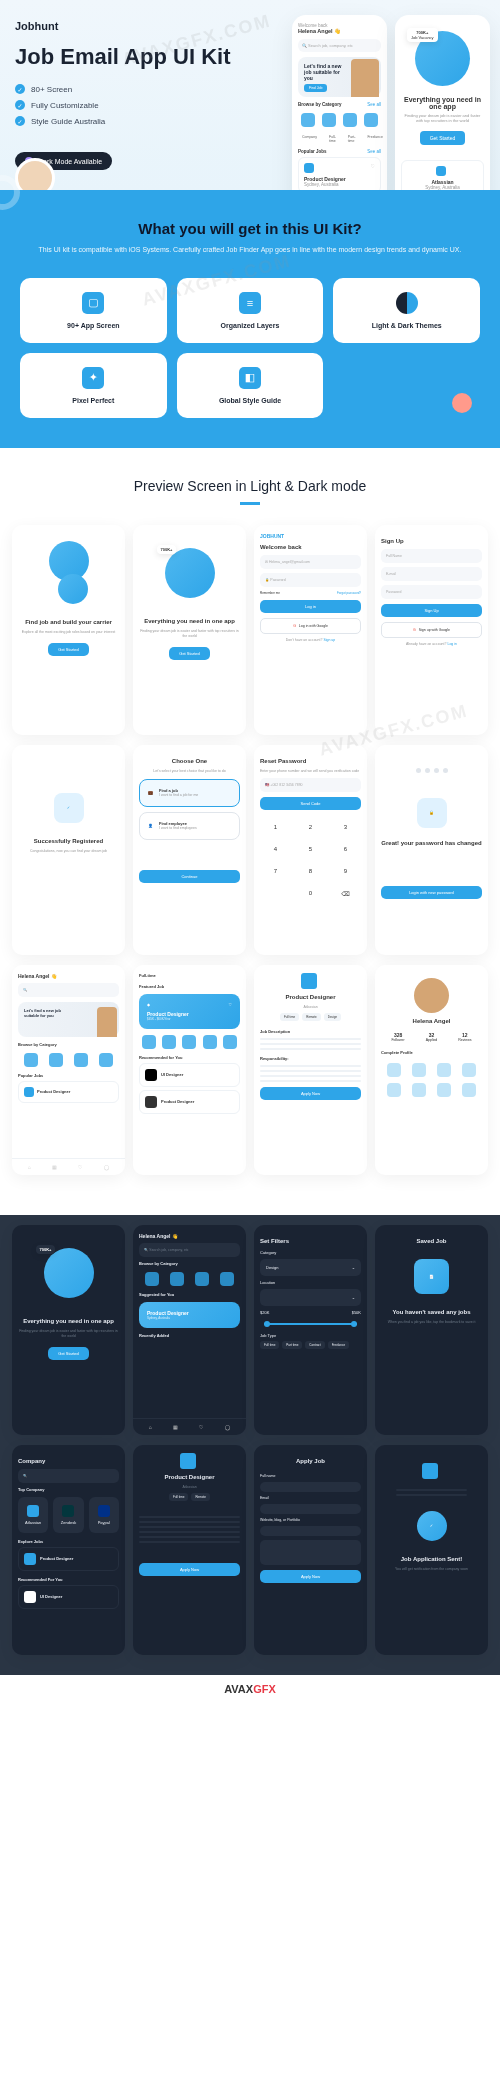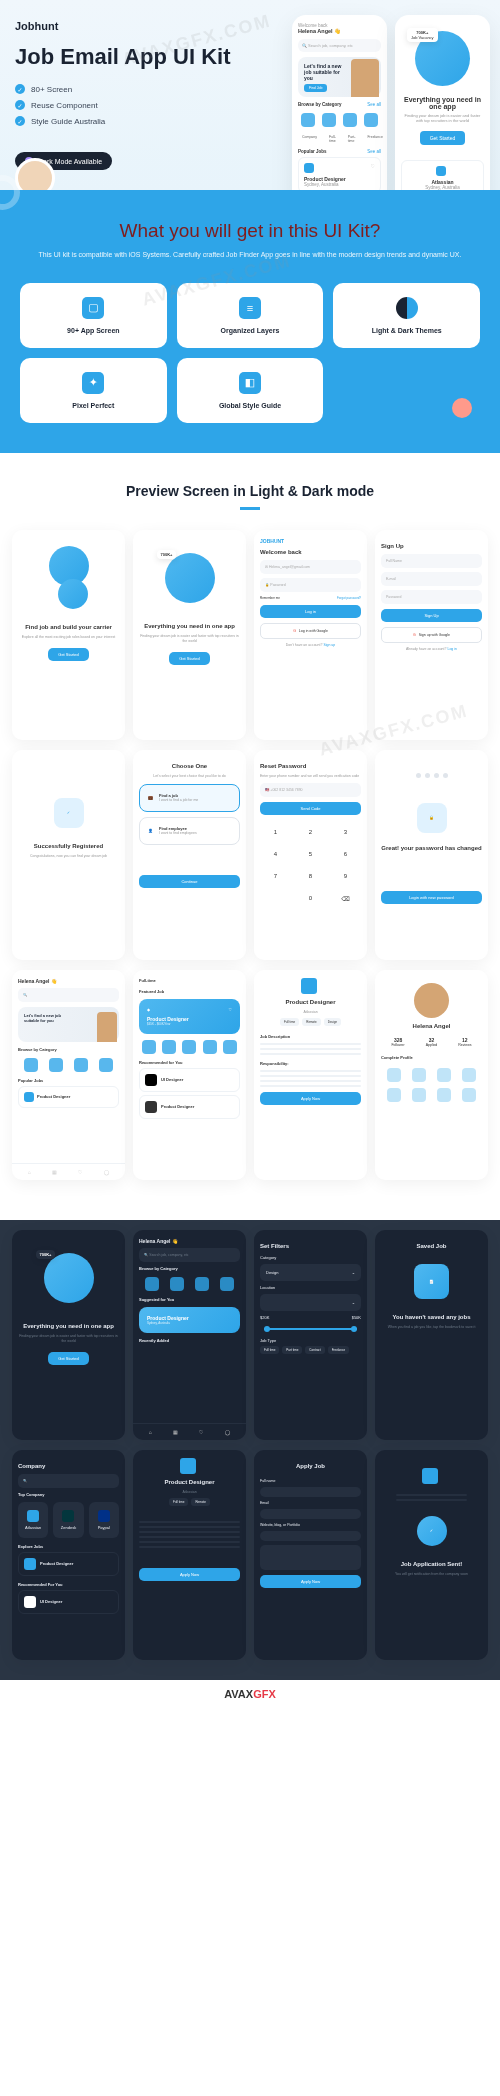--- a/index.html
+++ b/index.html
@@ -24,32 +24,32 @@
 .cat-row span{padding:2px 4px}
 .job-card{background:#fff;border:1px solid #eef2f6;border-radius:6px;padding:5px;margin:3px 0}
 .job-ico{width:10px;height:10px;background:#2ea5e8;border-radius:3px;display:inline-block;vertical-align:middle;margin-right:3px}
 .phone2-hero{text-align:center;padding-top:8px}
 .circle-img{width:55px;height:55px;border-radius:50%;background:linear-gradient(135deg,#4fb8f0,#2ea5e8);margin:0 auto;position:relative}
 .stat-badge{position:absolute;background:#fff;border-radius:4px;padding:2px 4px;font-size:4px;box-shadow:0 2px 6px rgba(0,0,0,0.1)}
 .p2-title{font-size:7px;font-weight:700;margin-top:10px;text-align:center}
 .p2-sub{font-size:4px;color:#999;text-align:center;margin-top:3px}
 .btn-primary{background:#2ea5e8;color:#fff;padding:4px 10px;border-radius:4px;font-size:5px;display:inline-block;margin-top:8px}
 .sec-blue{background:#2ea5e8;padding:30px 20px;text-align:center;position:relative}
-.sec-blue h2{color:#7f1d1d;font-size:19px;font-weight:400}
+.sec-blue h2{color:#0f172a;font-size:15px;font-weight:700}
 .sec-blue p{color:#fff;font-size:7px;margin-top:8px;opacity:.9;line-height:1.5}
 .cards-grid{display:grid;grid-template-columns:repeat(3,1fr);gap:10px;margin-top:22px}
 .card{background:#fff;border-radius:10px;padding:14px 6px;text-align:center}
 .card-ico{width:22px;height:22px;margin:0 auto 8px;background:#2ea5e8;border-radius:5px;display:flex;align-items:center;justify-content:center;color:#fff;font-size:11px}
 .card-ico.dual{background:linear-gradient(90deg,#1a2332 50%,#2ea5e8 50%);border-radius:50%}
 .card-ico.txt{background:none;color:#2ea5e8;font-weight:700;font-size:14px}
 .card-label{font-size:7px;font-weight:600;color:#1a2332}
 .deco-circle{position:absolute;width:35px;height:35px;border:6px solid #fff;border-radius:50%;opacity:.3}
 .deco-dot{position:absolute;width:20px;height:20px;background:#ff9a8b;border-radius:50%;right:28px;bottom:35px}
 .preview-sec{padding:30px 12px;background:#fff}
-.preview-sec h2{text-align:center;font-size:14px;font-weight:700;color:#1a2332}
+.preview-sec h2{text-align:center;font-size:14px;font-weight:400;color:#1a2332}
 .accent-line{width:20px;height:3px;background:#2ea5e8;margin:8px auto 20px}
 .grid-4{display:grid;grid-template-columns:repeat(4,1fr);gap:8px;margin-bottom:10px}
 .mini-phone{background:#fff;border-radius:10px;height:210px;box-shadow:0 4px 16px rgba(0,0,0,0.06);padding:8px 6px;font-size:4px;color:#333;position:relative;overflow:hidden}
 .mini-phone.dark{background:#1a2332;color:#e5e9f0}
 .mp-center{text-align:center}
 .mp-title{font-size:6px;font-weight:700;margin:5px 0}
 .mp-sub{font-size:3.5px;color:#999;line-height:1.4}
 .dark .mp-sub{color:#6b7785}
 .mp-btn{background:#2ea5e8;color:#fff;padding:4px 10px;border-radius:5px;font-size:4px;display:inline-block;margin-top:8px}
 .mp-btn-full{display:block;text-align:center;margin:5px 0}
@@ -104,21 +104,21 @@
   <div class="wm" style="top:30px;left:120px">AVAXGFX.COM</div>
   <div class="brand">Jobhunt</div>
   <h1 class="title">Job Email App UI Kit</h1>
   <div class="feats">
     <div class="feat">
         <span class="feat-ico">✓</span>
         <span>80+ Screen</span>
       </div>
     <div class="feat">
         <span class="feat-ico">✓</span>
-        <span>Reuse Component</span>
+        <span>Fully Customizable</span>
       </div>
     <div class="feat">
         <span class="feat-ico">✓</span>
         <span>Style Guide Australia</span>
       </div>
   </div>
   <div class="dark-pill">
       <span class="dark-pill-ico"></span>
       <span>Dark Mode Available</span>
     </div>

